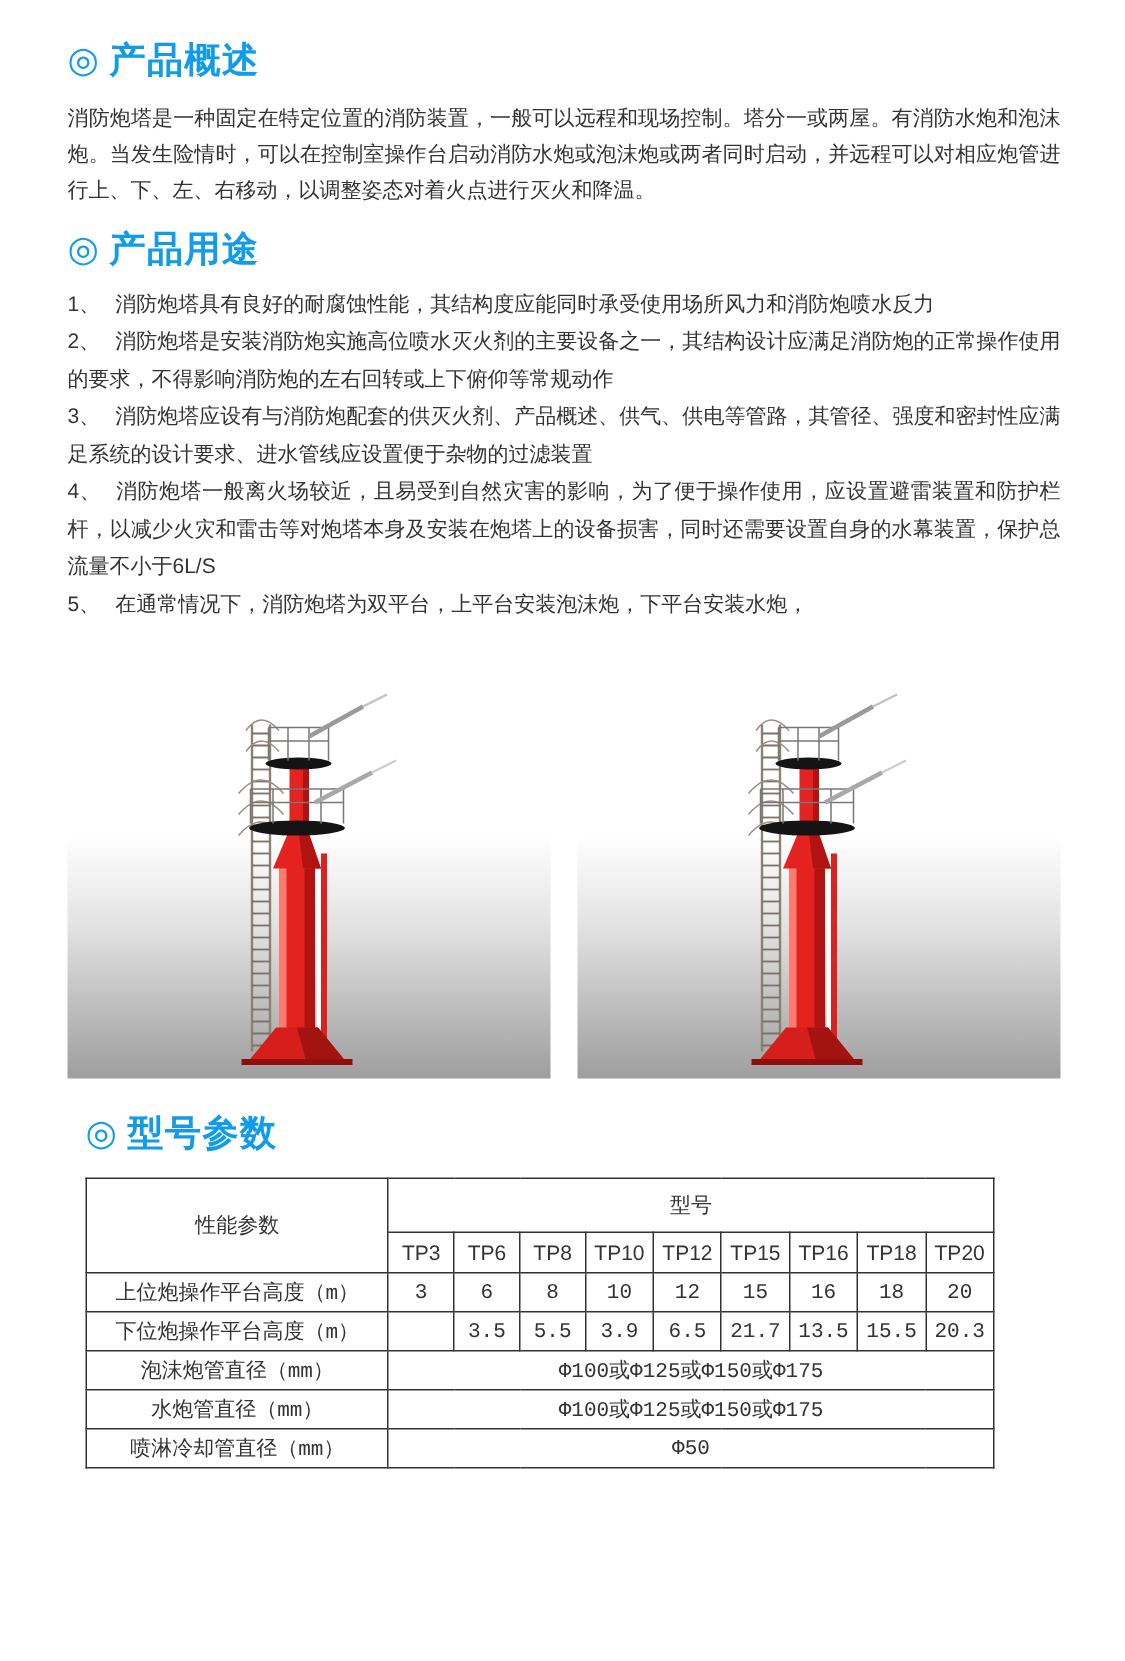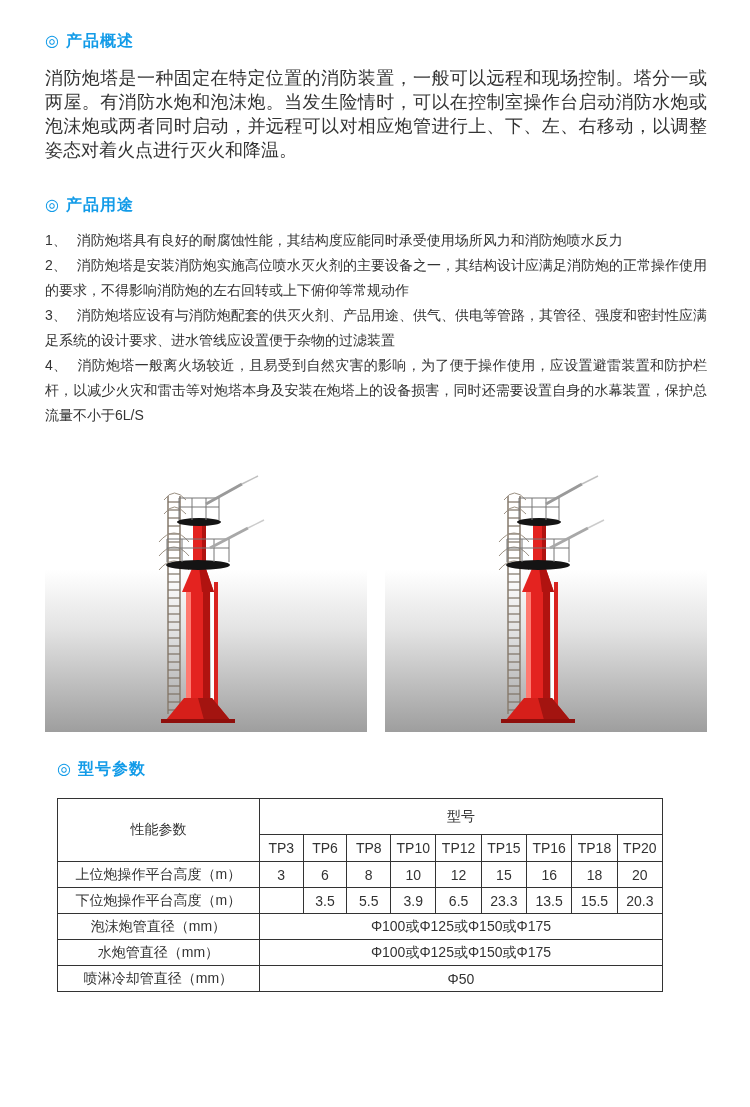--- a/index.html
+++ b/index.html
@@ -5,31 +5,31 @@
   * { box-sizing: border-box; }
   html,body { margin:0; padding:0; }
   body {
     width:750px; height:1107px; background:#ffffff; overflow:hidden;
     font-family:"Liberation Sans","DejaVu Sans",sans-serif;
     color:#333333; position:relative;
   }
   .page { padding:28px 43px 0 45px; }
 
   h2.heading {
-    margin:0; font-size:16px; font-weight:bold; color:#129be8;
+    margin:0; font-size:24px; font-weight:bold; color:#129be8;
     line-height:26px; letter-spacing:1px;
   }
   h2.heading .h-icon { margin-right:6px; font-weight:normal; }
 
   .body-text {
-    margin:12px 0 14px 0; font-size:18px; line-height:24px;
+    margin:12px 0 14px 0; font-size:14px; line-height:24px;
     text-align:justify; color:#333;
   }
 
-  .sec-usage { margin-top:30px; }
+  .sec-usage { margin-top:16px; }
   .usage-list { margin-top:10px; }
   .usage-list p.li {
     margin:0; font-size:14px; line-height:25px; text-align:justify; color:#333;
   }
   .usage-list .num { padding-right:10px; }
 
   .gallery {
     margin-top:34px; display:flex; gap:18px; height:270px;
   }
   .img-box {
@@ -42,39 +42,40 @@
   table.spec-table {
     margin-top:16px; border-collapse:collapse; width:606px;
     font-size:14px; color:#333; text-align:center;
   }
   table.spec-table th, table.spec-table td {
     border:1px solid #333; font-weight:normal; padding:0 2px;
   }
   th.corner { width:238px; font-size:14px; }
   th.group  { height:36px; }
   tr.model-row th { height:27px; width:47px; }
-  tbody td, tbody th.rowlabel { height:26px; }
+  tbody td, tbody th.rowlabel { height:26px;font-family:Liberation Mono, monospace; }
 </style>
 </head>
 <body>
 
 <div class="page">
 
   <section class="sec-overview">
     <h2 class="heading"><span class="h-icon">◎</span><span>产品概述</span></h2>
     <p class="body-text">消防炮塔是一种固定在特定位置的消防装置，一般可以远程和现场控制。塔分一或两屋。有消防水炮和泡沫炮。当发生险情时，可以在控制室操作台启动消防水炮或泡沫炮或两者同时启动，并远程可以对相应炮管进行上、下、左、右移动，以调整姿态对着火点进行灭火和降温。</p>
   </section>
 
   <section class="sec-usage">
     <h2 class="heading"><span class="h-icon">◎</span><span>产品用途</span></h2>
     <div class="usage-list" id="usage-list">
         <p class="li"><span class="num">1、</span><span>消防炮塔具有良好的耐腐蚀性能，其结构度应能同时承受使用场所风力和消防炮喷水反力</span></p>
         <p class="li"><span class="num">2、</span><span>消防炮塔是安装消防炮实施高位喷水灭火剂的主要设备之一，其结构设计应满足消防炮的正常操作使用的要求，不得影响消防炮的左右回转或上下俯仰等常规动作</span></p>
-        <p class="li"><span class="num">3、</span><span>消防炮塔应设有与消防炮配套的供灭火剂、产品用途、供气、供电等管路，其管径、强度和密封性应满足系统的设计要求、进水管线应设置便于杂物的过滤装置</span></p>
+        <p class="li"><span class="num">3、</span><span>消防炮塔应设有与消防炮配套的供灭火剂、产品概述、供气、供电等管路，其管径、强度和密封性应满足系统的设计要求、进水管线应设置便于杂物的过滤装置</span></p>
         <p class="li"><span class="num">4、</span><span>消防炮塔一般离火场较近，且易受到自然灾害的影响，为了便于操作使用，应设置避雷装置和防护栏杆，以减少火灾和雷击等对炮塔本身及安装在炮塔上的设备损害，同时还需要设置自身的水幕装置，保护总流量不小于6L/S</span></p>
+        <p class="li"><span class="num">5、</span><span>在通常情况下，消防炮塔为双平台，上平台安装泡沫炮，下平台安装水炮，</span></p>
       </div>
   </section>
 
   <div class="gallery">
     <div class="img-box" id="tower-box-1">
   <svg viewBox="0 0 320 270">
 
     <g stroke="#8d8174" stroke-width="1.6" fill="none">
       <line x1="122" y1="34" x2="122" y2="252"></line>
       <line x1="134" y1="34" x2="134" y2="252"></line>
@@ -294,21 +295,21 @@
             <td>18</td>
             <td>20</td>
           </tr>
           <tr>
             <th class="rowlabel">下位炮操作平台高度（m）</th>
             <td></td>
             <td>3.5</td>
             <td>5.5</td>
             <td>3.9</td>
             <td>6.5</td>
-            <td>23.3</td>
+            <td>21.7</td>
             <td>13.5</td>
             <td>15.5</td>
             <td>20.3</td>
           </tr>
           <tr>
             <th class="rowlabel">泡沫炮管直径（mm）</th>
             <td colspan="9">Φ100或Φ125或Φ150或Φ175</td>
           </tr>
           <tr>
             <th class="rowlabel">水炮管直径（mm）</th>

